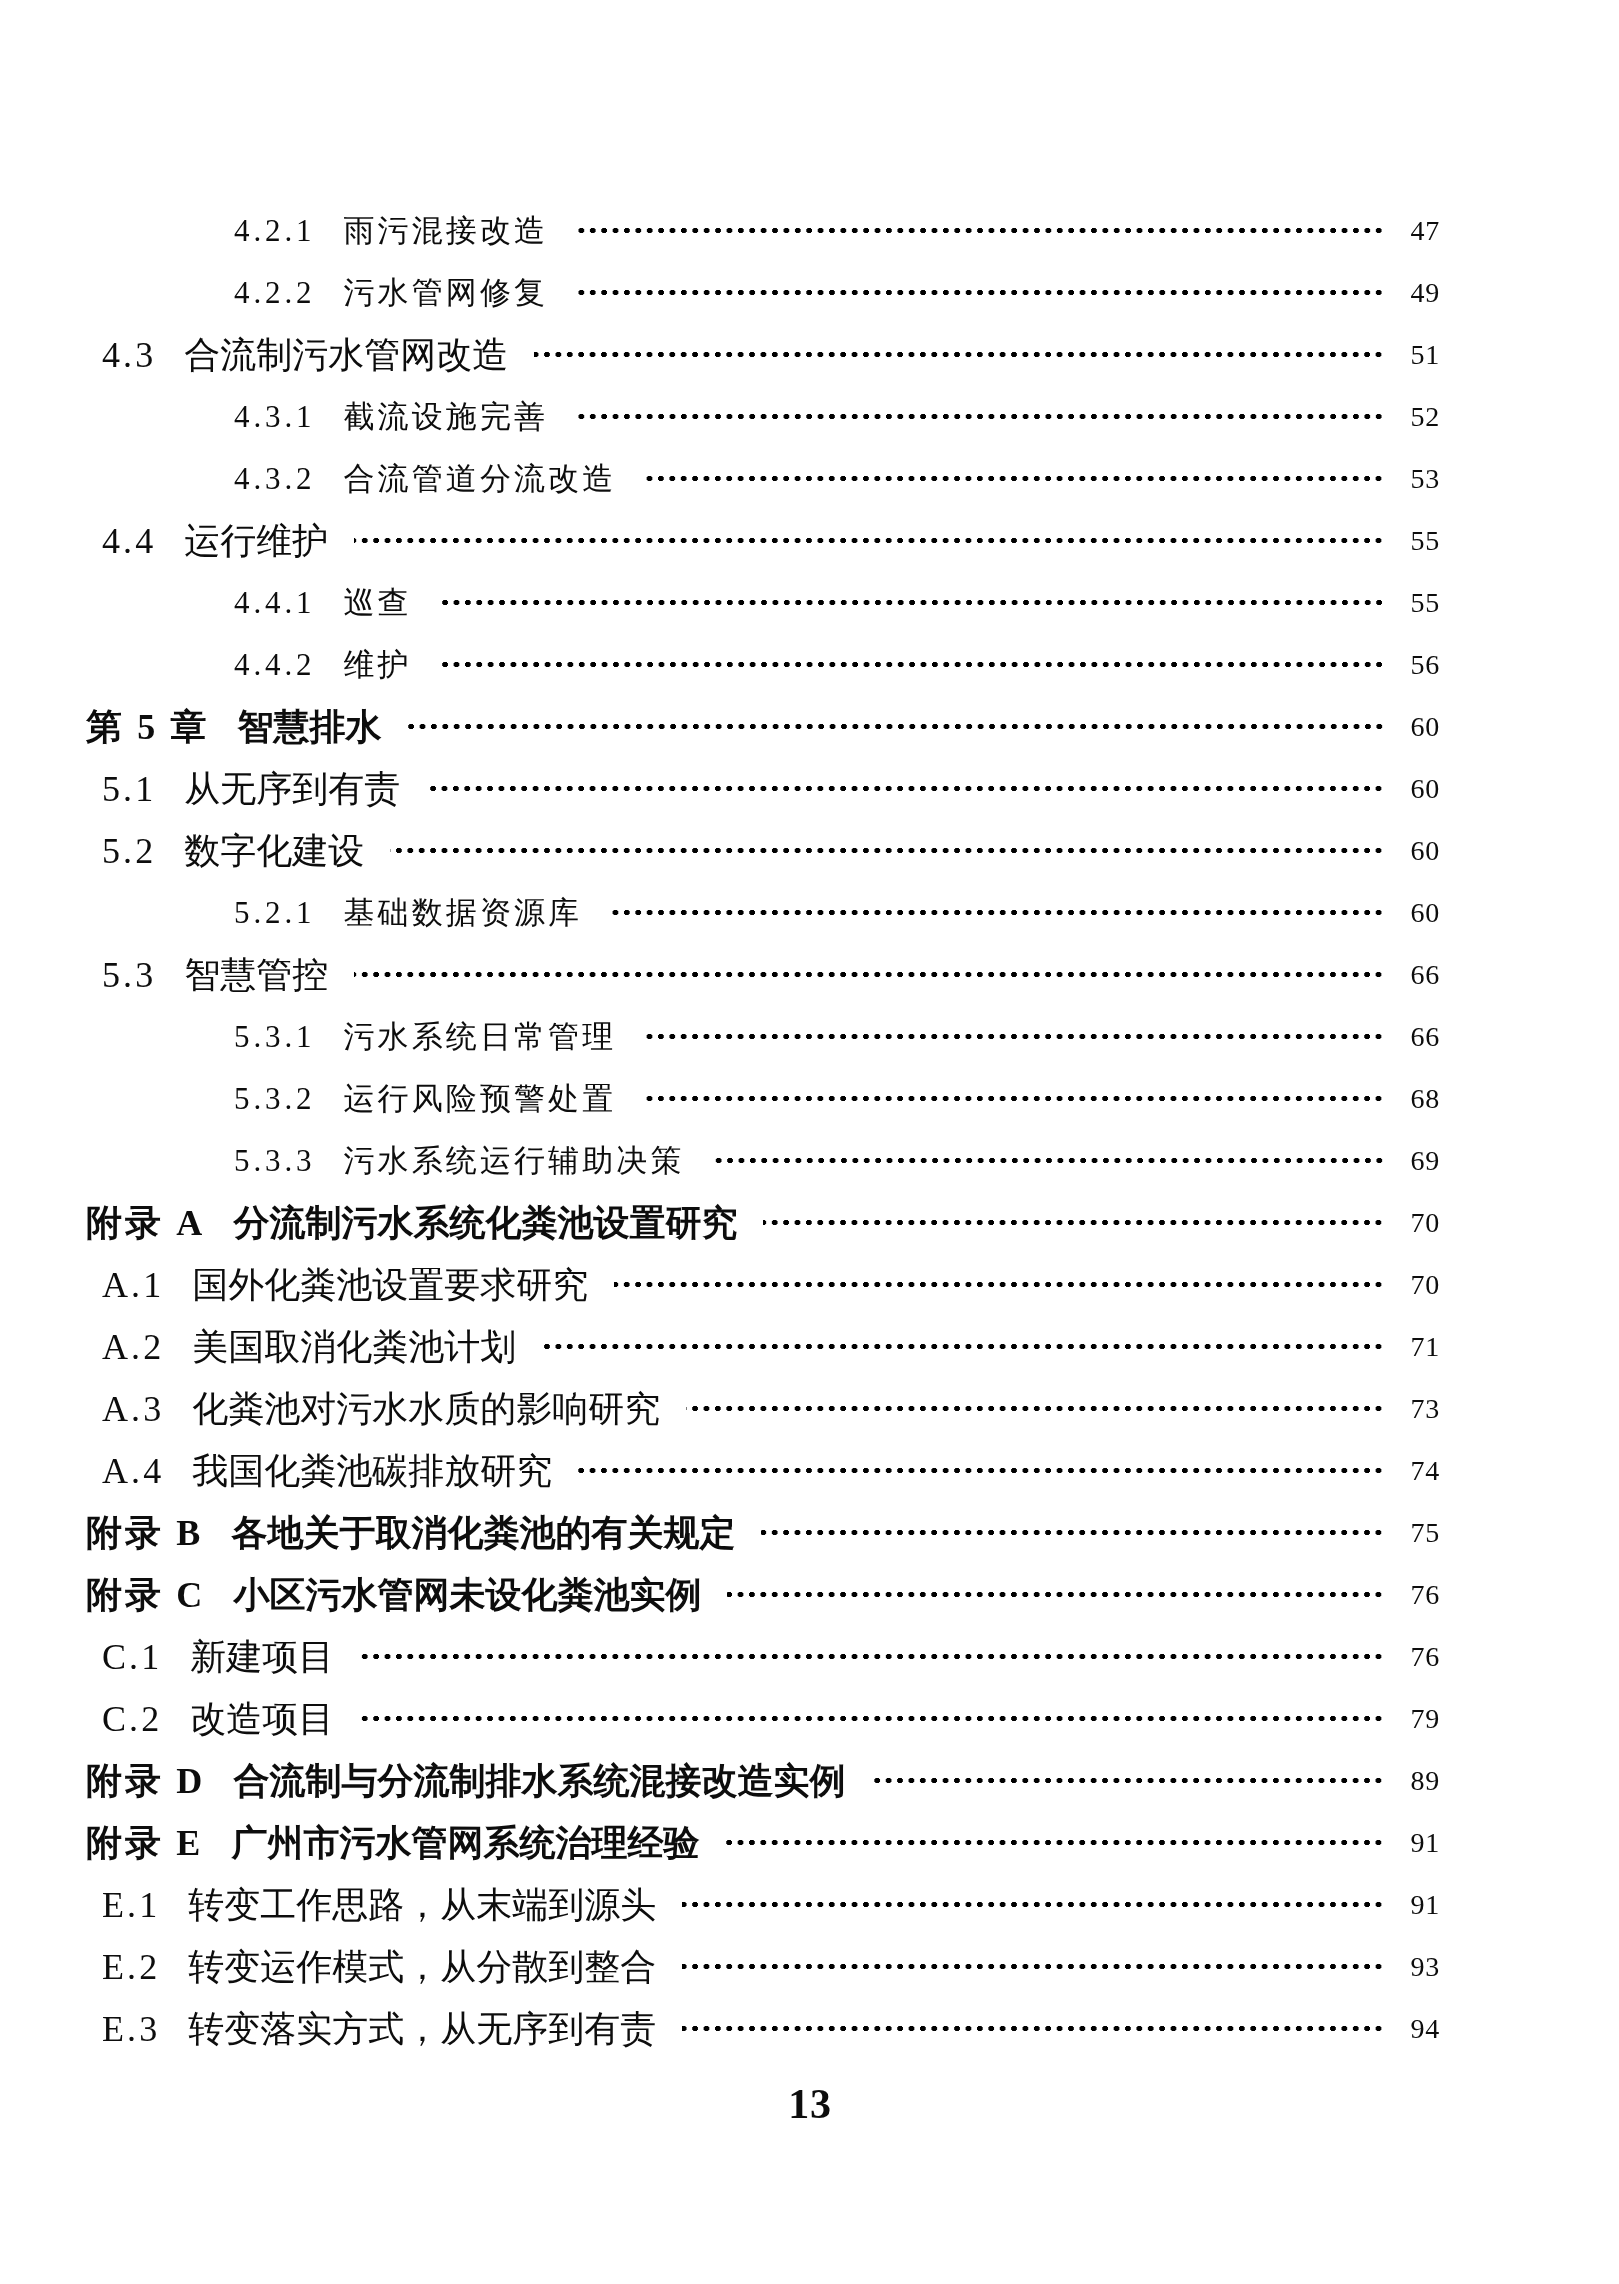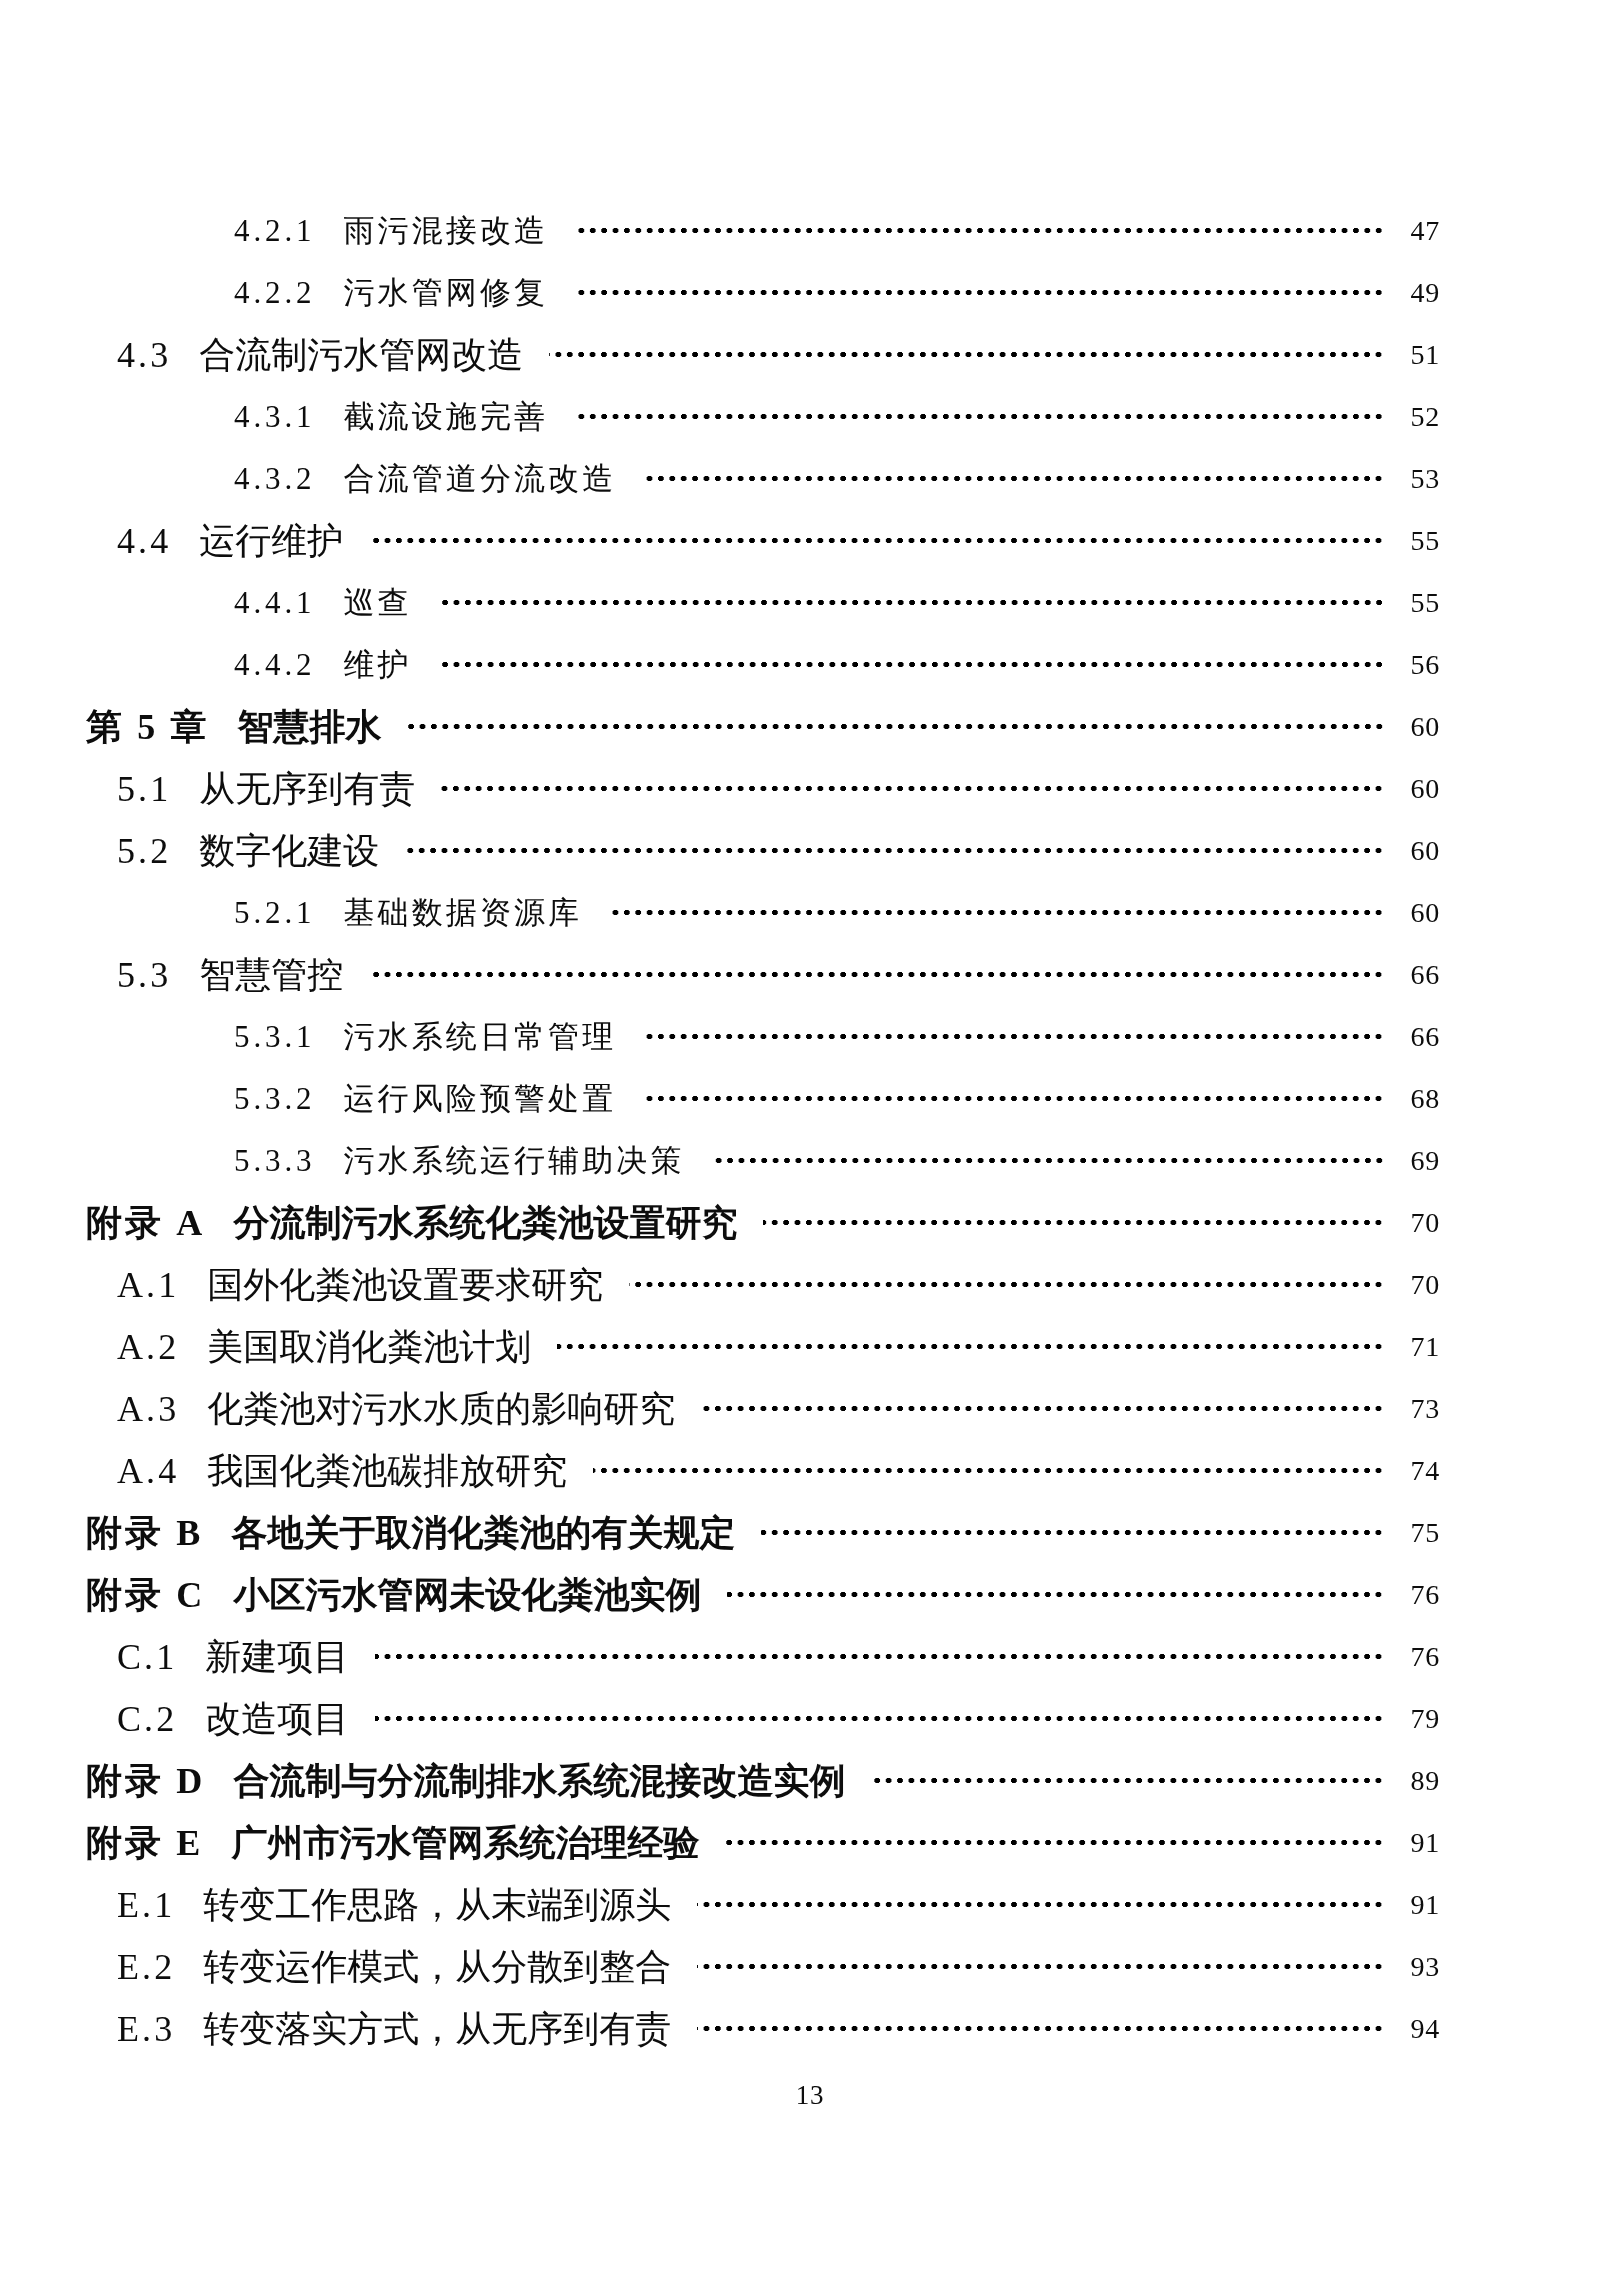--- a/index.html
+++ b/index.html
@@ -14,21 +14,21 @@
   }
   .toc {
     padding: 200px 180px 0 0;
   }
   .row {
     height: 62px;
     display: flex;
     align-items: center;
   }
   .row.l1 { padding-left: 86px; font-size: 36px; font-weight: 700; }
-  .row.l2 { padding-left: 117px; font-size: 36px; font-weight: 400; }
+  .row.l2 { padding-left: 92px; font-size: 36px; font-weight: 400; margin-left: 10px; }
   .row.l3 { padding-left: 234px; font-size: 31px; font-weight: 400; justify-content: space-between; }
   .num-label {
     letter-spacing: 3.1px;
     white-space: pre;
     flex: 0 0 auto;
   }
   .title {
     margin-left: 28px;
     white-space: pre;
     flex: 0 0 auto;
@@ -52,22 +52,22 @@
     flex: 0 0 auto;
     min-width: 40px;
     text-align: right;
     letter-spacing: 0.8px;
   }
   .footer {
     margin-top: 20px;
     text-align: center;
   }
   .footer-num {
-    font-size: 27px;
-    font-weight: 400;
+    font-size: 42px;
+    font-weight: 700;
     letter-spacing: 0.8px;
   }
 </style>
 </head>
 <body>
 
 <div class="page">
   <main class="toc">
       <div class="row l3">
     <span class="num-label">4.2.1</span>

